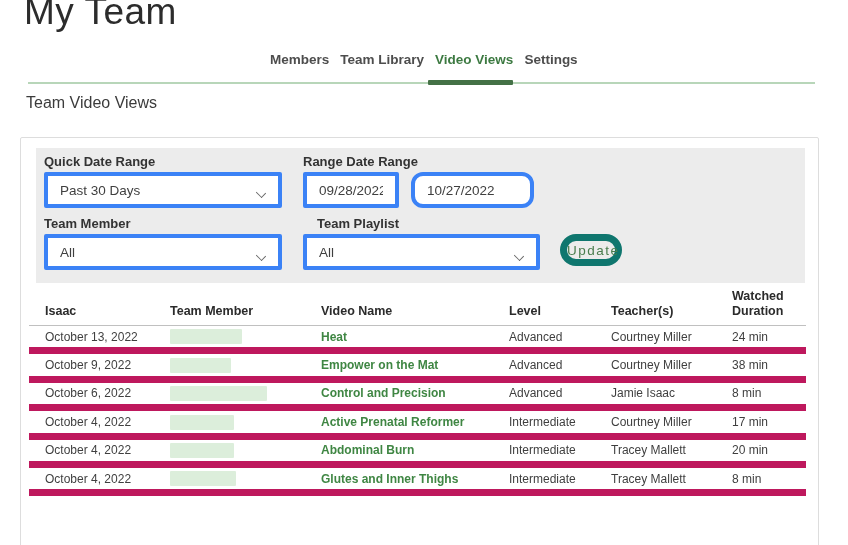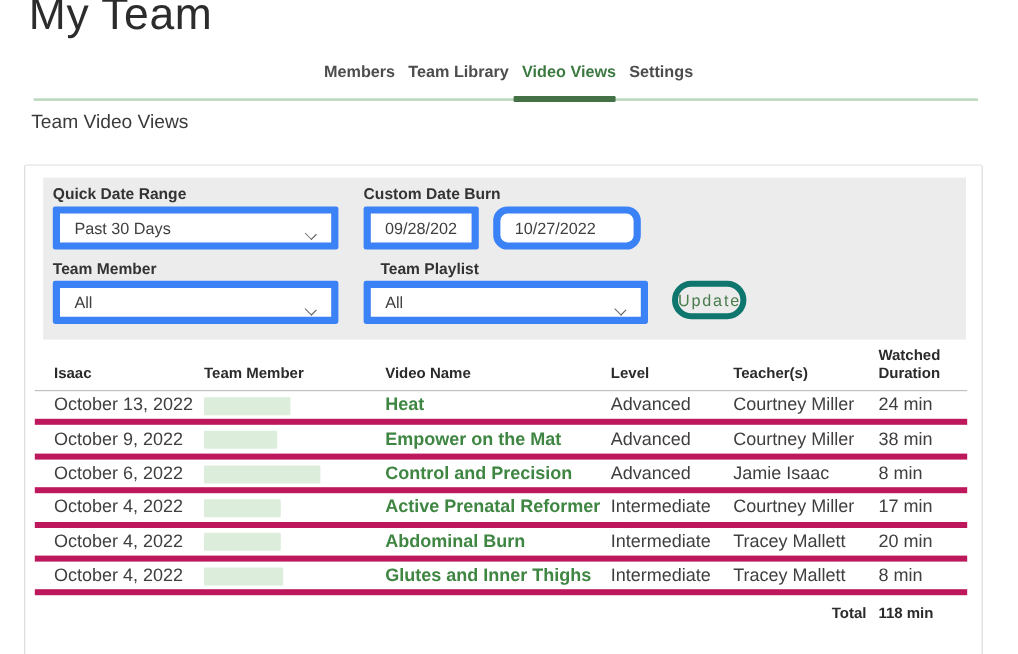--- a/index.html
+++ b/index.html
@@ -49,54 +49,54 @@
   
   .filter-panel {
     position: absolute; left: 15px; top: 10px; width: 769px; height: 135px;
     background: var(--panel, #ececec);
   }
   .f-label {
     position: absolute; font-size: 13px; font-weight: 700; color: #333;
   }
   .f-select, .f-input {
     position: absolute; height: 36px; background: #fff;
-    border: 6px solid #3b82f6; border-radius: 2px;
+    border: 4px solid #3b82f6; border-radius: 2px;
     font-size: 13.5px; color: #3f3f3f;
     display: flex; align-items: center; padding: 0 12px;
     font-family: "Liberation Sans", sans-serif;
   }
   .f-select { cursor: pointer; }
   .chevron {
     position: absolute; right: 13px; top: 13px;
     width: 8px; height: 8px; border-right: 1.5px solid #666; border-bottom: 1.5px solid #666;
     transform: rotate(45deg) scale(1, .8); transform-origin: center;
   }
   .date-dash { position: absolute; left: 391px; top: 31px; font-size: 13px; color: #555; }
   .update-btn {
     position: absolute; left: 524px; top: 86px; width: 62px; height: 32px;
-    background: transparent; border: 5px solid #0f766e; border-radius: 17px;
+    background: transparent; border: 7px solid #0f766e; border-radius: 17px;
     color: #4a7d4e; font-size: 13.5px; letter-spacing: 1.5px;
     font-family: "Liberation Sans", sans-serif; cursor: pointer;
   }
 
   
   .views-table { position: absolute; left: 8px; top: 150px; width: 777px; }
   .thead, .trow, .tfoot {
     display: grid;
     grid-template-columns: 141px 151px 188px 102px 121px 74px;
   }
   .thead {
     height: 38px; align-items: end; padding-bottom: 6px;
     border-bottom: 1px solid #c0c0c0;
     font-size: 12.5px; font-weight: 700; color: #2b2b2b; line-height: 1.22;
   }
   .trow {
     height: 28.4px; align-items: center;
-    border-bottom: 5px solid #be185d;
-    font-size: 15px; color: #3f3f3f;
+    border-bottom: 7px solid #be185d;
+    font-size: 12px; color: #3f3f3f;
   }
   .cell.first { padding-left: 16px; }
   .video-cell { color: var(--link, #3f8643); font-weight: 700; cursor: pointer; }
   .redaction {
     display: inline-block; height: 15px; border-radius: 1px;
     background: var(--redaction, #dceedb); vertical-align: middle;
   }
   .tfoot { height: 30px; align-items: center; font-size: 12.5px; font-weight: 700; color: #2b2b2b; }
   .tfoot .total-label { grid-column: 5; text-align: right; padding-right: 10px; }
   .tfoot .total-value { grid-column: 6; }
@@ -119,21 +119,21 @@
 
 <section class="card">
 
   <div class="filter-panel">
     <div class="f-label" style="left:8px; top:6px;">Quick Date Range</div>
     <div class="f-select" style="left:8px; top:24px; width:238px;">
       <span>Past 30 Days</span>
       <span class="chevron"></span>
     </div>
 
-    <div class="f-label" style="left:267px; top:6px;">Custom Date Burn</div>
+    <div class="f-label" style="left:267px; top:6px;">Range Date Range</div>
     <input class="f-input" style="left: 267px; top: 24px; width: 96px;" value="09/28/2022">
     <span class="date-dash">-</span>
     <input class="f-input" style="left: 375px; top: 24px; width: 123px; border-radius: 12px;" value="10/27/2022">
 
     <div class="f-label" style="left:8px; top:68px;">Team Member</div>
     <div class="f-select" style="left:8px; top:86px; width:238px;">
       <span>All</span>
       <span class="chevron" style="top:14px;"></span>
     </div>
 
@@ -217,18 +217,14 @@
     <div class="cell">
       <span class="redaction" style="width: 66px;"></span>
     </div>
     <div class="cell video-cell">Glutes and Inner Thighs</div>
     <div class="cell">Intermediate</div>
     <div class="cell">Tracey Mallett</div>
     <div class="cell">8 min</div>
   </div>
 </div>
 
-    <div class="tfoot">
-      <div class="total-label">Total</div>
-      <div class="total-value">118 min</div>
-    </div>
   </div>
 </section>
 
 </body></html>

